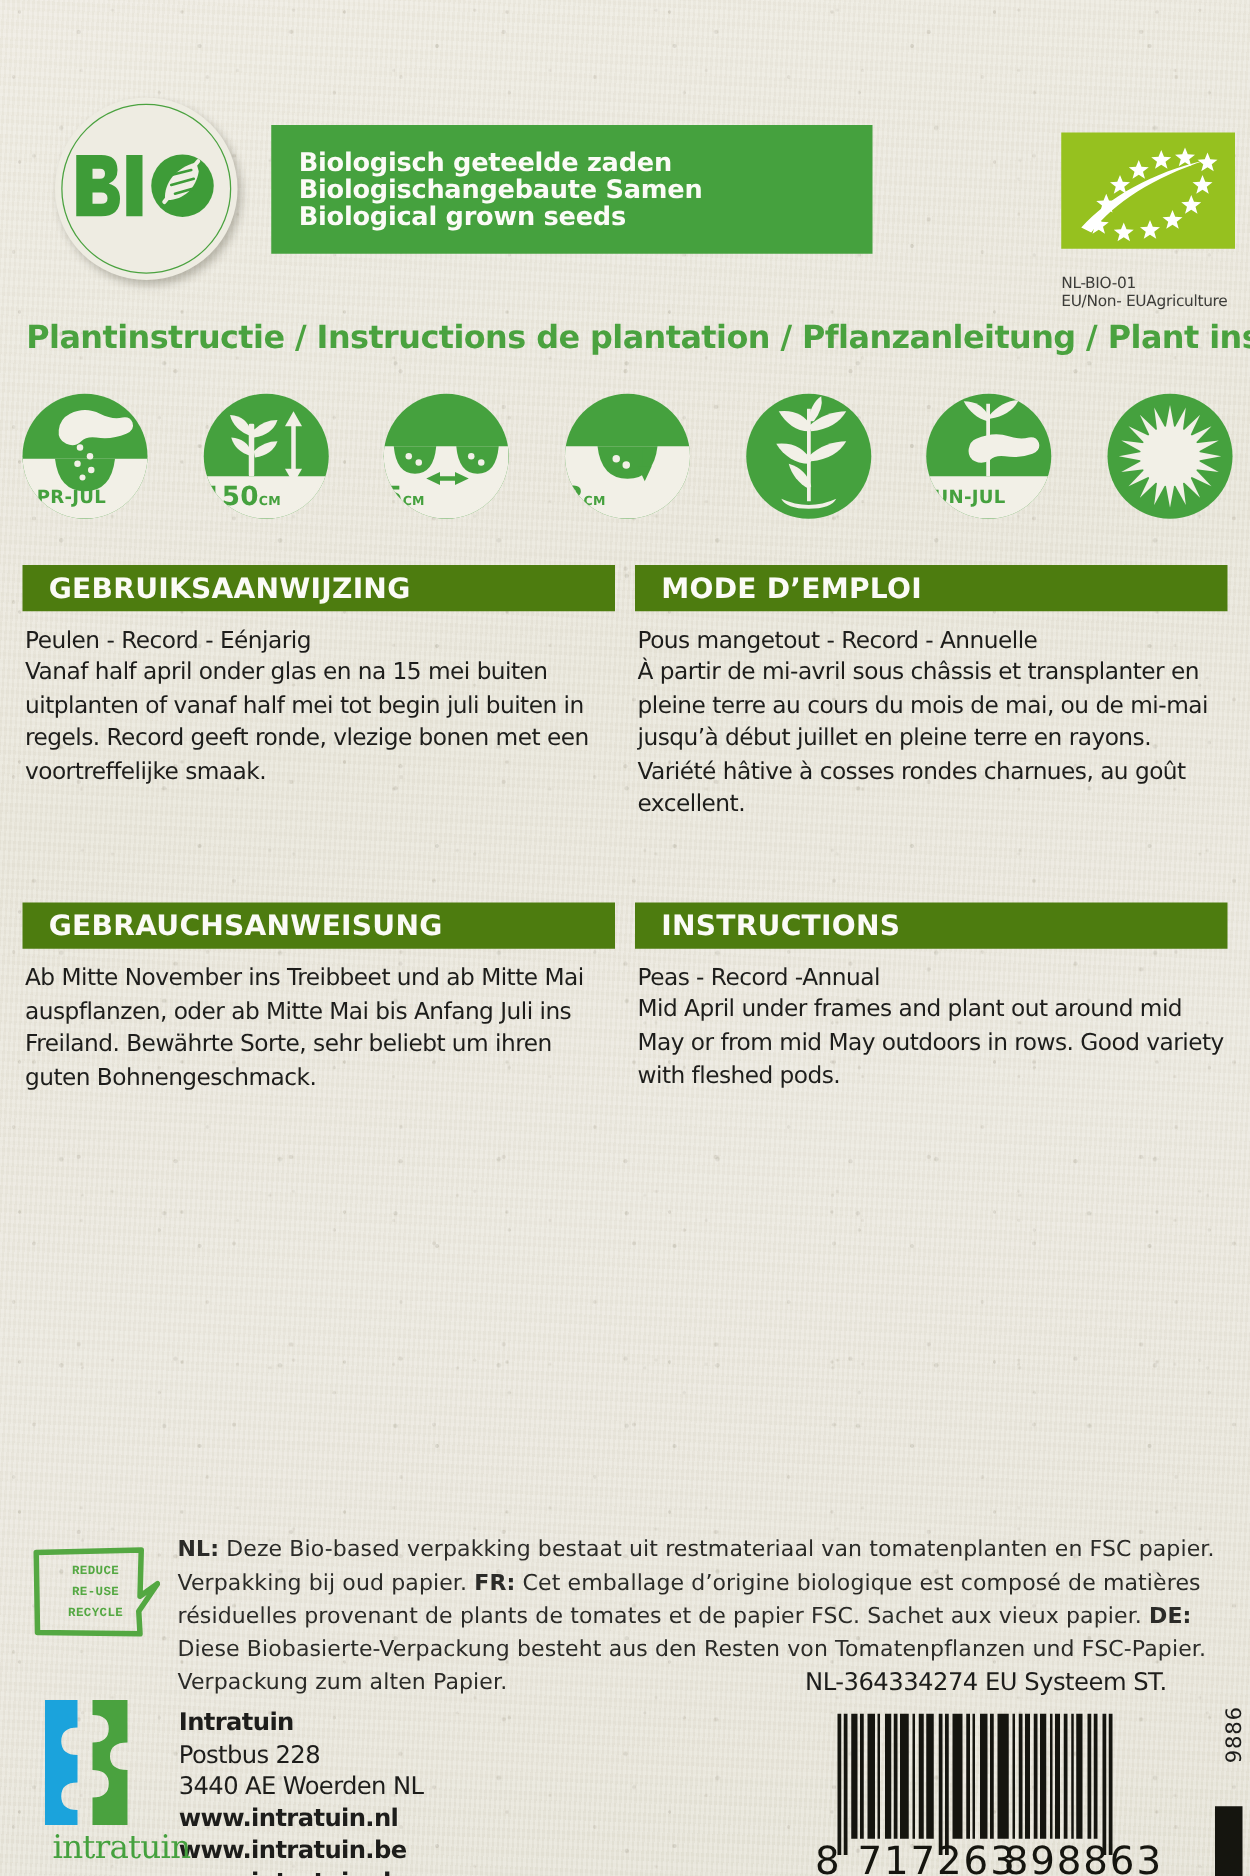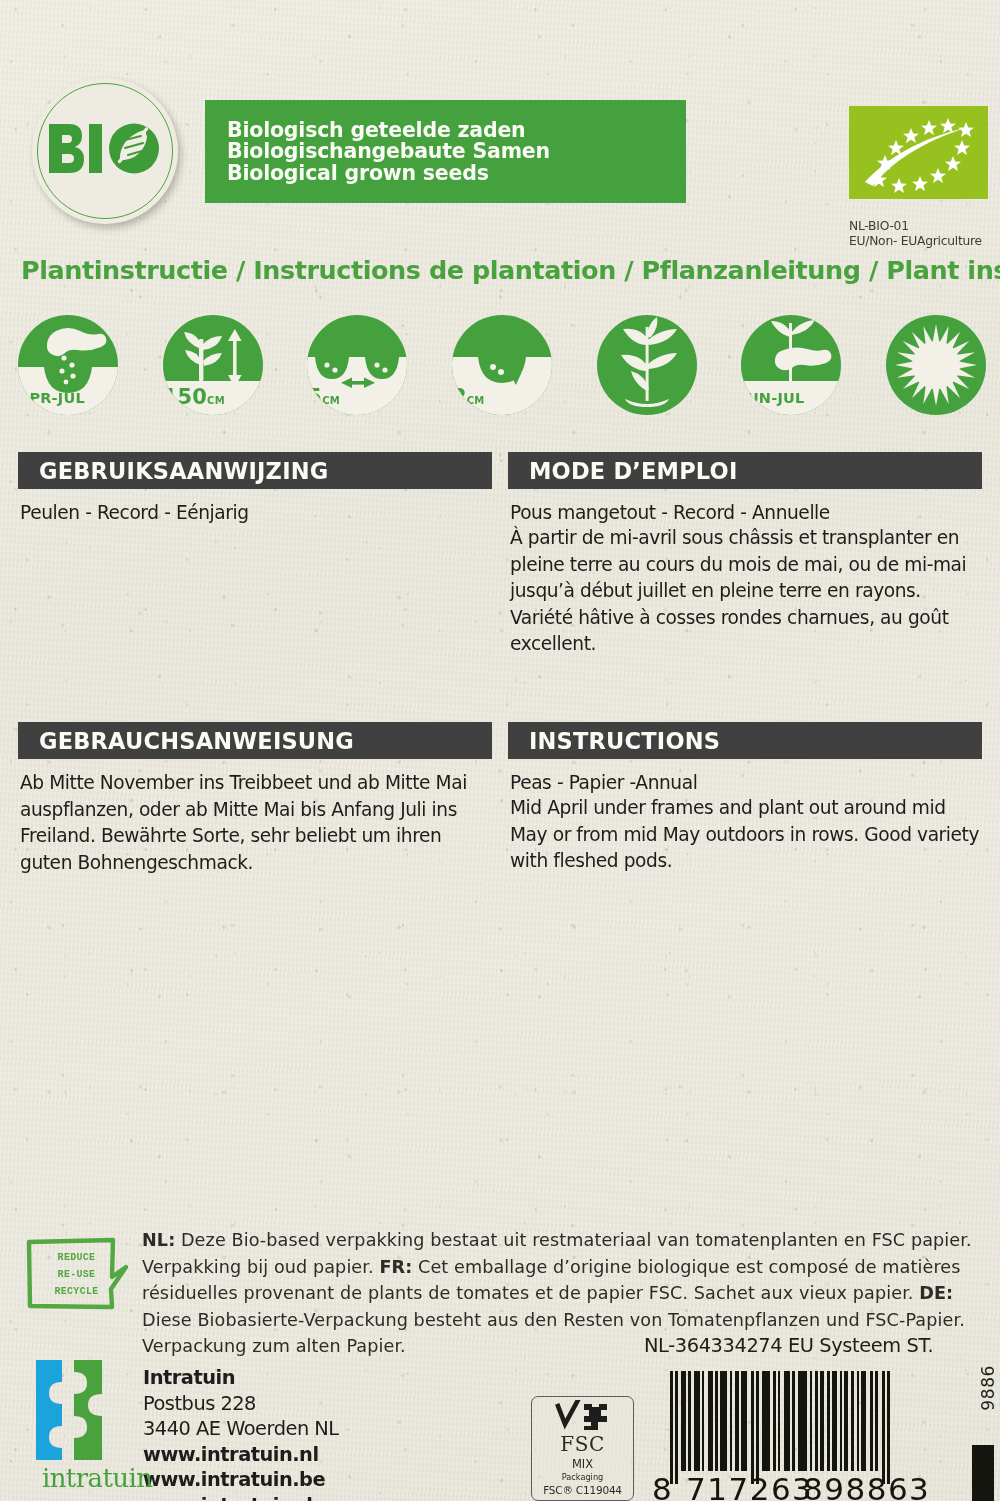--- a/index.html
+++ b/index.html
@@ -43,21 +43,21 @@
     position:absolute; inset:0; pointer-events:none; z-index:1;
     background:
       repeating-linear-gradient(93deg, rgba(255,255,255,.30) 0 2px, rgba(190,185,170,.08) 2px 4px),
       repeating-linear-gradient(3deg,  rgba(255,255,255,.14) 0 3px, rgba(185,180,165,.06) 3px 6px);
     opacity:.55;
   }
 
   .page { position:relative; z-index:2; width:1000px; height:1501px; }
 
   
-  #bio-banner-row{ position:absolute; left:0; top:74px; width:879px; height:150px; }
+  #bio-banner-row{ position:absolute; left:12px; top:74px; width:879px; height:150px; }
 
   #bio-green-banner{
     position:absolute; left:205px; top:26px;
     width:481px; height:103px;
     background:#45a13e;
   }
   #bio-banner-lines{
     position:absolute; left:22px; top:8px;
     display:flex; flex-direction:column; justify-content:center;
     height:88px;
@@ -121,21 +121,21 @@
   .picto-label.big{ font-size:21px; bottom:6px; }
 
   
   .instr-block{ position:absolute; width:474px; }
   #block-nl{ left:18px;  top:452px; }
   #block-fr{ left:508px; top:452px; }
   #block-de{ left:18px;  top:722px; }
   #block-en{ left:508px; top:722px; }
 
   .instr-head{
-    background:#404040; height:37px;
+    background:#4d7c0f; height:37px;
     display:flex; align-items:center; padding-left:21px;
   }
   .instr-head span{
     color:#fbfbf6; font-weight:700; font-size:22.5px;
     letter-spacing:.2px;
     font-family:"DejaVu Sans", sans-serif;
   }
   .instr-body{ padding:11px 2px 0 2px; }
   .instr-variety{
     font-size:18.6px; line-height:25px; color:#1d1d1b;
@@ -497,20 +497,21 @@
     </div>
 
   </div>
 
   <div class="instr-block" id="block-nl">
     <div class="instr-head">
       <span>GEBRUIKSAANWIJZING</span>
     </div>
     <div class="instr-body">
       <div class="instr-variety">Peulen - Record - Eénjarig</div>
+      <div class="instr-text">Vanaf half april onder glas en na 15 mei buiten uitplanten of vanaf half mei tot begin juli buiten in regels. Record geeft ronde, vlezige bonen met een voortreffelijke smaak.</div>
     </div>
   </div>
 
   <div class="instr-block" id="block-fr">
     <div class="instr-head">
       <span>MODE D’EMPLOI</span>
     </div>
     <div class="instr-body">
       <div class="instr-variety">Pous mangetout - Record - Annuelle</div>
       <div class="instr-text">À partir de mi-avril sous châssis et transplanter en pleine terre au cours du mois de mai, ou de mi-mai jusqu’à début juillet en pleine terre en rayons. Variété hâtive à cosses rondes charnues, au goût excellent.</div>
@@ -524,21 +525,21 @@
     <div class="instr-body">
       <div class="instr-text">Ab Mitte November ins Treibbeet und ab Mitte Mai auspflanzen, oder ab Mitte Mai bis Anfang Juli ins Freiland. Bewährte Sorte, sehr beliebt um ihren guten Bohnengeschmack.</div>
     </div>
   </div>
 
   <div class="instr-block" id="block-en">
     <div class="instr-head">
       <span>INSTRUCTIONS</span>
     </div>
     <div class="instr-body">
-      <div class="instr-variety">Peas - Papier -Annual</div>
+      <div class="instr-variety">Peas - Record -Annual</div>
       <div class="instr-text">Mid April under frames and plant out around mid May or from mid May outdoors in rows. Good variety with fleshed pods.</div>
     </div>
   </div>
 
   <div id="reduce-bubble">
     <svg width="103" height="74" viewBox="0 0 103 74" style="position:absolute;inset:0;z-index:1">
       <path d="M4 5 L88 3 L87 40 L101 30 L86 52 L87 70 L5 69 Z" fill="none" stroke="#54a842" stroke-width="4.4" stroke-linejoin="round"></path>
     </svg>
     <div id="reduce-bubble-lines">
       <div>REDUCE</div>
@@ -563,32 +564,20 @@
 
   <div id="intratuin-address">
     <div class="bold">Intratuin</div>
     <div>Postbus 228</div>
     <div>3440 AE Woerden NL</div>
     <div class="bold">www.intratuin.nl</div>
     <div class="bold">www.intratuin.be</div>
     <div class="bold">www.intratuin.de</div>
   </div>
 
-  <div id="fsc-logo">
-    <div id="fsc-tree-row">
-      <svg width="103" height="34" viewBox="0 0 103 34">
-        <path d="M26 6 L33 24 L46 0" fill="none" stroke="#1d1d1b" stroke-width="4.6" stroke-linecap="square"></path>
-        <path d="M52 30 h7 v-8 h-7 v-6 h5 v-6 h-5 V4 h8 v3 h7 V4 h8 v6 h-6 v6 h6 v6 h-9 v8 h-7 v-4 h-7 Z" fill="#1d1d1b"></path>
-      </svg>
-    </div>
-    <div id="fsc-brand">FSC</div>
-    <div id="fsc-mix">MIX</div>
-    <div id="fsc-packaging">Packaging</div>
-    <div id="fsc-code">FSC® C119044</div>
-  </div>
 
   <div id="eu-system-code">NL-364334274 EU Systeem ST.</div>
 
   <div id="barcode-wrap">
     <div id="barcode-bars">
       <i class="tall" style="width:3px"></i>
         <i style="width:2px;background:transparent"></i>
       <i class="tall" style="width:3px"></i>
       <i style="width:3px;background:transparent"></i>
       <i style="width:5px"></i>

